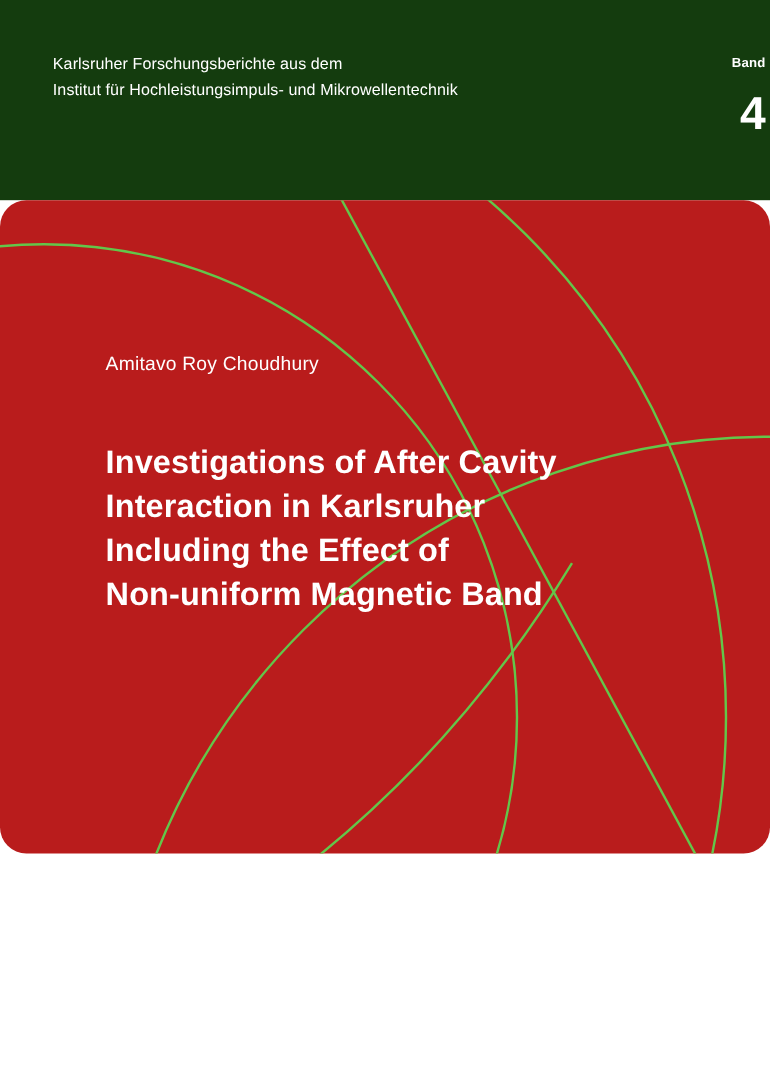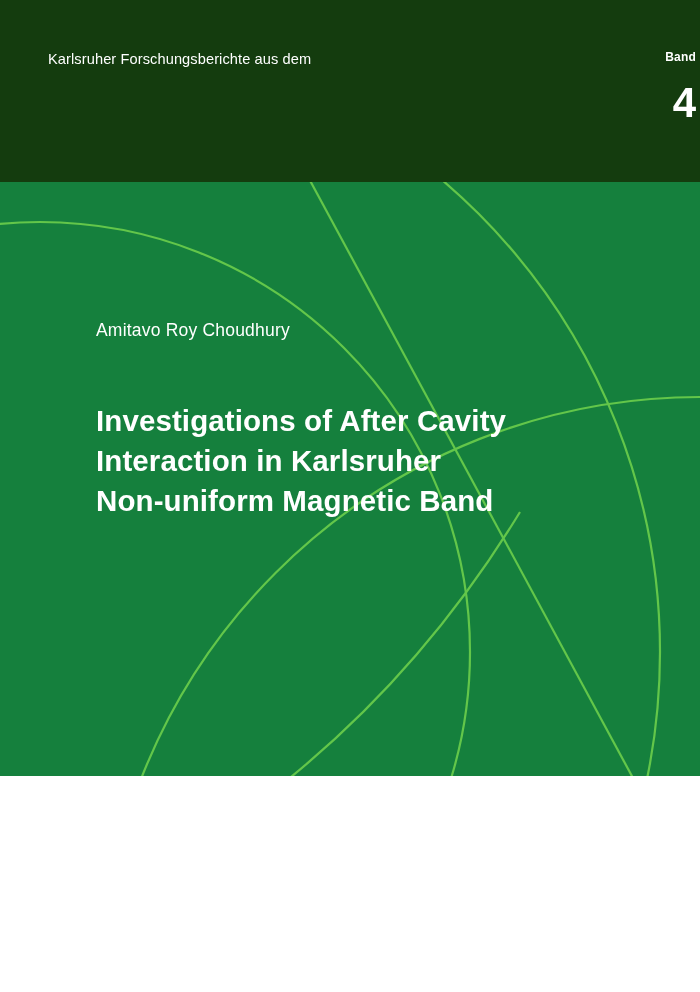--- a/index.html
+++ b/index.html
@@ -58,22 +58,23 @@
     line-height: 46px;
   }
 
   
   .body-area {
     position: absolute;
     left: 0;
     top: 182px;
     width: 700px;
     height: 594px;
-    background: #15803d;
+    background: #b91c1c;
     overflow: hidden;
+    border-radius: 24px;
   }
   .arcs {
     position: absolute;
     left: 0;
     top: 0;
     width: 700px;
     height: 810px;
   }
   .author {
     position: absolute;
@@ -100,20 +101,21 @@
   }
 </style>
 </head>
 <body>
 
 <div class="page">
 
   <div class="header">
     <div class="header-series">
       <div>Karlsruher Forschungsberichte aus dem</div>
+      <div>Institut für Hochleistungsimpuls- und Mikrowellentechnik</div>
     </div>
     <div class="band-label">Band</div>
     <div class="band-number">4</div>
   </div>
 
   <div class="body-area">
     <svg class="arcs" viewBox="0 0 700 810" preserveAspectRatio="none" aria-hidden="true">
       <g fill="none" stroke="#63c64a" stroke-width="2.2">
 
         <circle cx="40" cy="470" r="430"></circle>
@@ -122,17 +124,18 @@
         <path d="M 300 -20 L 700 720"></path>
         <path d="M -10 760 C 180 700 380 560 520 330"></path>
       </g>
     </svg>
 
     <div class="author">Amitavo Roy Choudhury</div>
 
     <div class="title">
       <div>Investigations of After Cavity</div>
       <div>Interaction in Karlsruher</div>
+      <div>Including the Effect of</div>
       <div>Non-uniform Magnetic Band</div>
     </div>
   </div>
 
 </div>
 
 </body></html>

